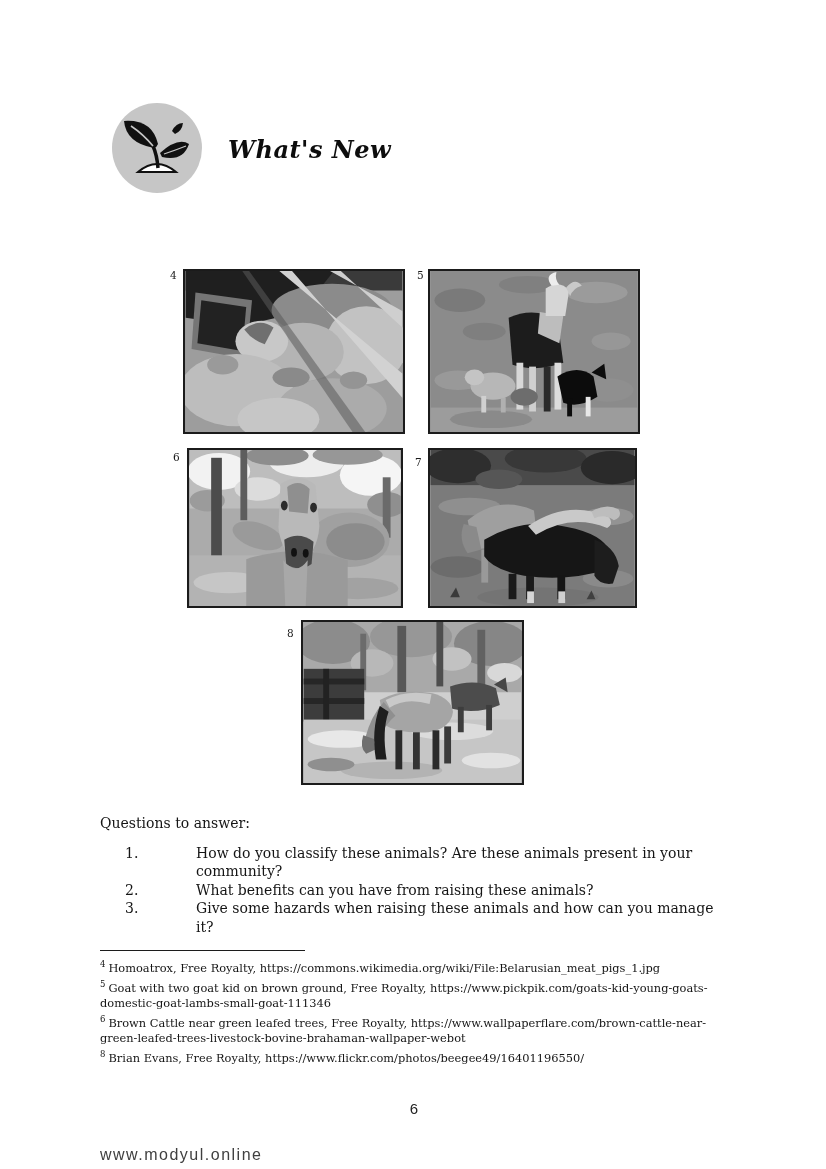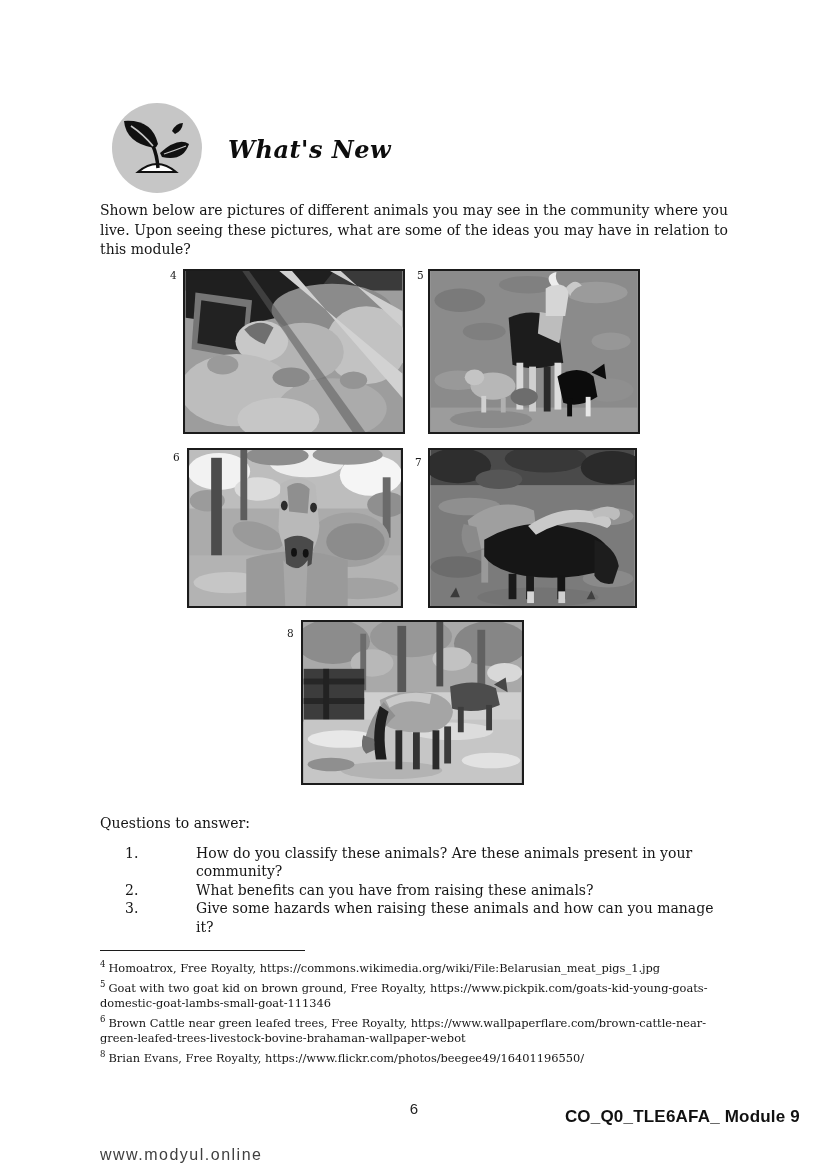--- a/index.html
+++ b/index.html
@@ -124,21 +124,20 @@
       <path d="M44 47 Q16 42 14 20 Q42 18 48 43 Q47 46 44 47 Z" fill="#101010"></path>
       <path d="M21 25 Q33 33 43 45" stroke="#c6c6c6" stroke-width="1.6" fill="none"></path>
       <path d="M50 52 Q68 36 79 43 Q73 61 52 56 Z" fill="#101010"></path>
       <path d="M62 30 Q66 22 73 22 Q72 30 65 33 Z" fill="#101010"></path>
       <path d="M76 45 Q66 49 54 53" stroke="#c6c6c6" stroke-width="1.2" fill="none"></path>
     </svg>
   </div>
 
   <div class="page-title">What's New</div>
 
-  <p class="intro">Shown below are pictures of different animals you may see in the community where you live. Upon seeing these pictures, what are some of the ideas you may have in relation to this module?</p>
 
   <div class="fig fig4">
     <span class="fig-label">4</span>
     <svg viewBox="0 0 222 165" width="222" height="165">
       <rect width="222" height="165" fill="#9d9d9d"></rect>
       <rect x="0" y="0" width="222" height="20" fill="#3a3a3a"></rect>
       <path d="M0 0 H152 L118 42 L58 56 L0 48 Z" fill="#1f1f1f"></path>
       <path d="M10 22 L68 30 L62 90 L6 80 Z" fill="#757575"></path>
       <path d="M16 30 L62 37 L58 82 L12 74 Z" fill="#222222"></path>
       <ellipse cx="150" cy="40" rx="62" ry="27" fill="#8b8b8b"></ellipse>
@@ -317,15 +316,14 @@
   <div class="footnote-rule"></div>
   <div class="footnotes">
     <div class="footnote"><sup>4</sup><span>Homoatrox, Free Royalty, https://commons.wikimedia.org/wiki/File:Belarusian_meat_pigs_1.jpg</span></div>
     <div class="footnote"><sup>5</sup><span>Goat with two goat kid on brown ground, Free Royalty, https://www.pickpik.com/goats-kid-young-goats-domestic-goat-lambs-small-goat-111346</span></div>
     <div class="footnote"><sup>6</sup><span>Brown Cattle near green leafed trees, Free Royalty, https://www.wallpaperflare.com/brown-cattle-near-green-leafed-trees-livestock-bovine-brahaman-wallpaper-webot</span></div>
     <div class="footnote"><sup>8</sup><span>Brian Evans, Free Royalty, https://www.flickr.com/photos/beegee49/16401196550/</span></div>
   </div>
 
   <div class="page-number">6</div>
   <div class="watermark">www.modyul.online</div>
-  <div class="module-code">CO_Q0_TLE6AFA_ Module 9</div>
 
 </div>
 
 </body></html>

